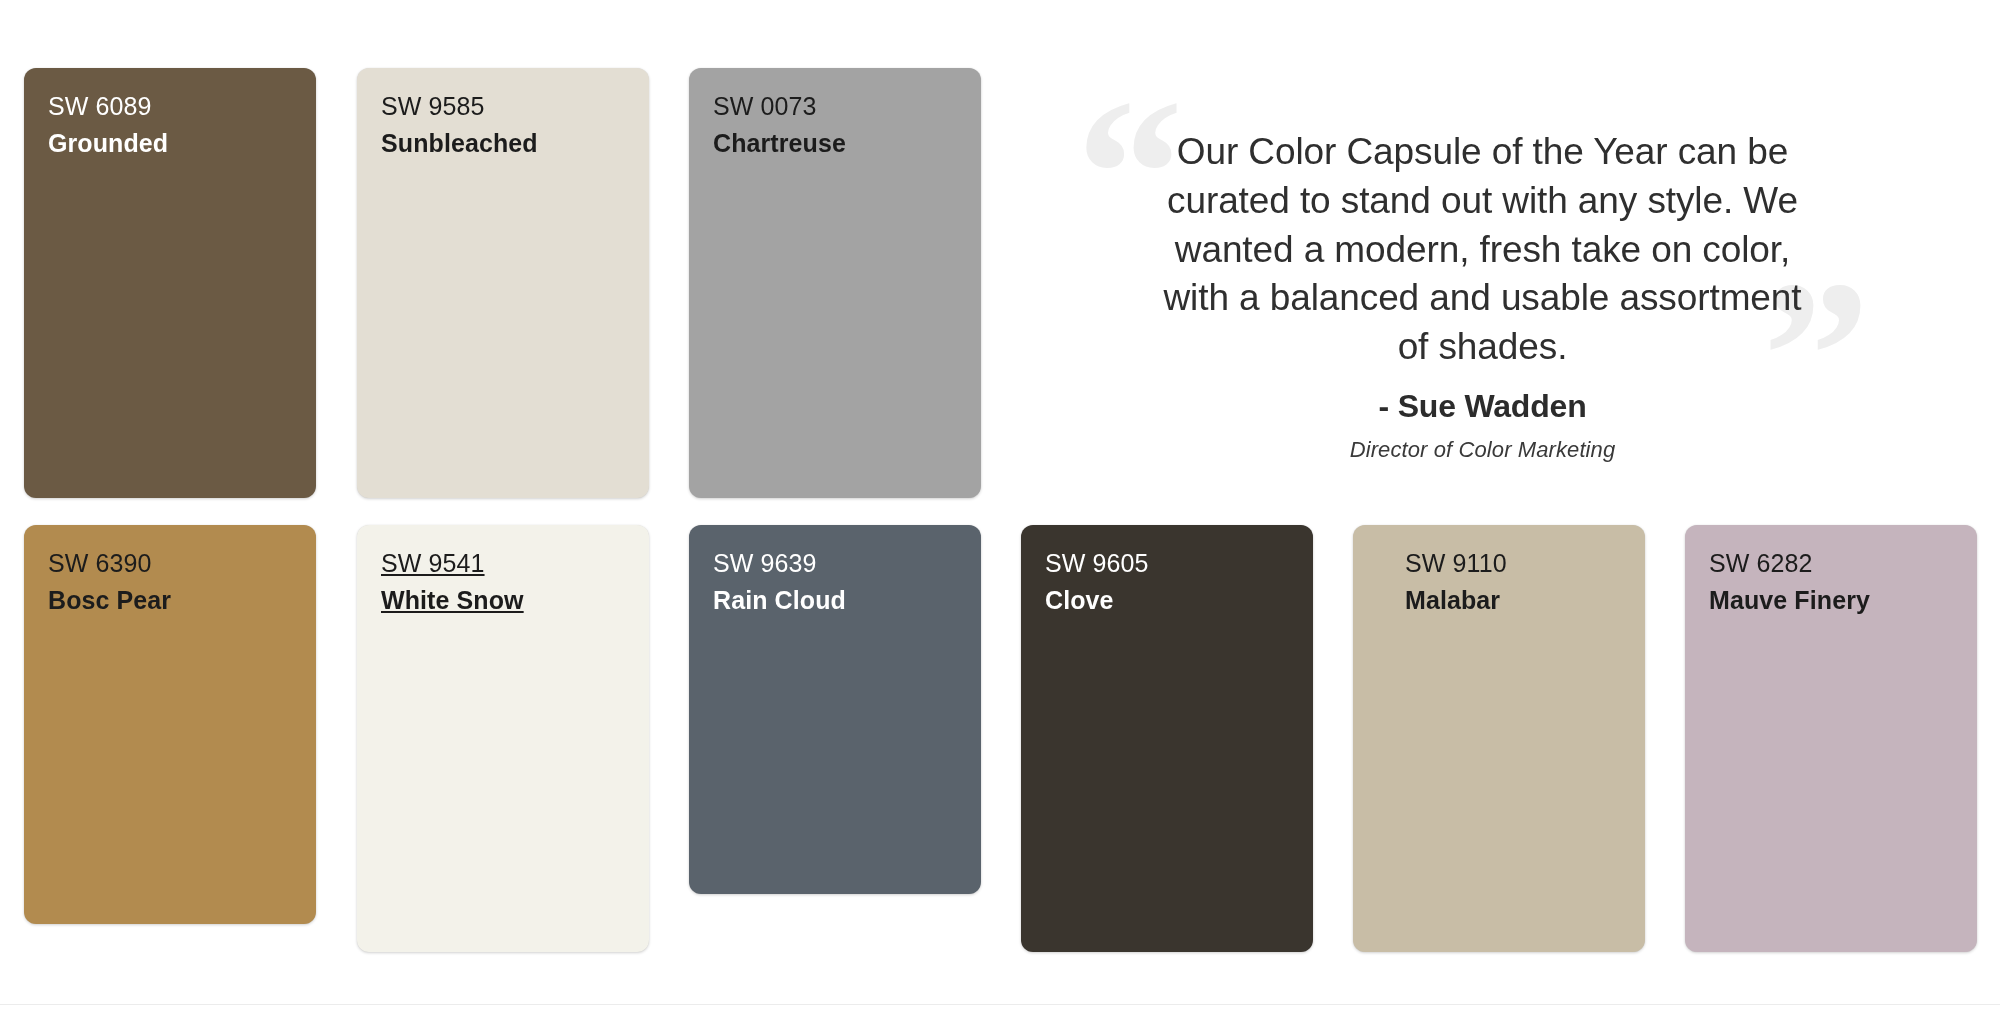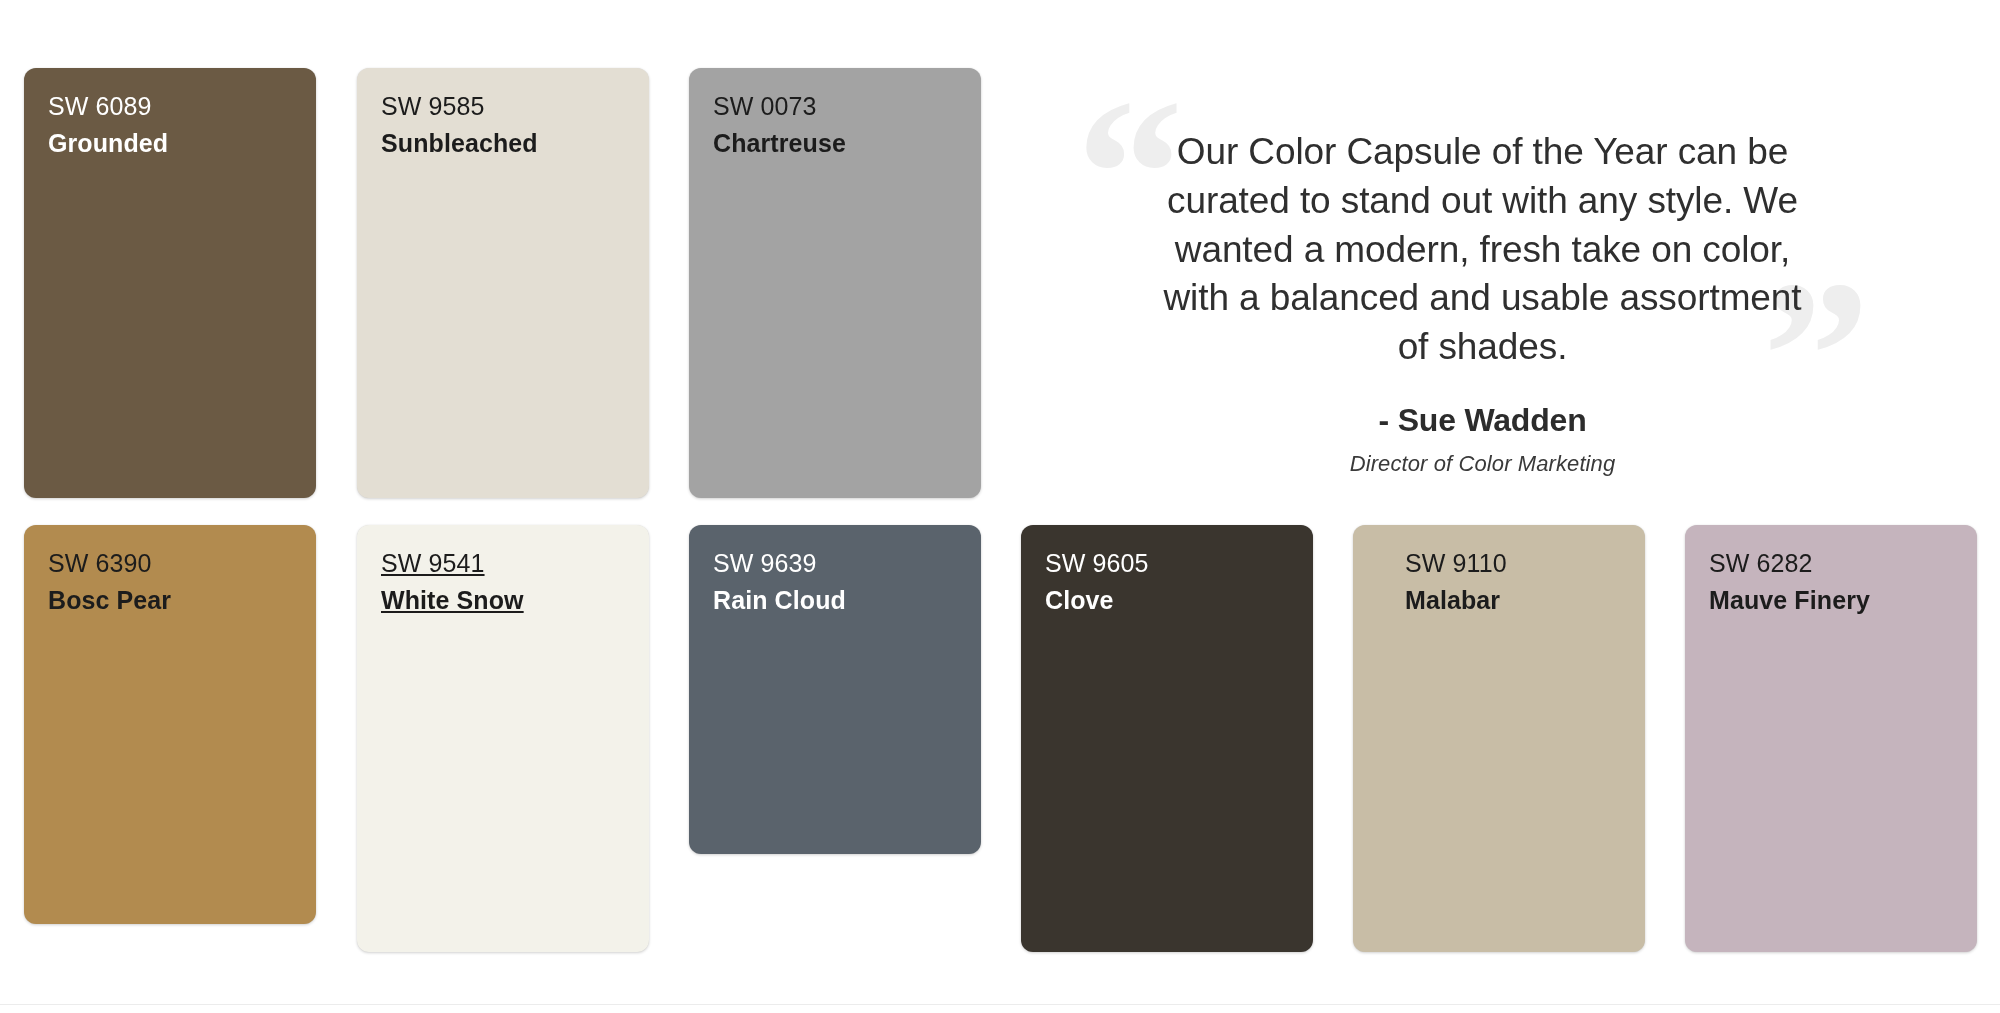--- a/index.html
+++ b/index.html
@@ -82,21 +82,21 @@
     line-height: 1.32;
     color: #2f2f2f;
     font-weight: 400;
     padding: 48px 60px 0 95px;
     letter-spacing: -0.1px;
   }
   #quote-attrib {
     position: relative;
     z-index: 2;
     text-align: center;
-    margin-top: 30px;
+    margin-top: 16px;
     padding-left: 95px;
     padding-right: 60px;
   }
   #quote-author {
     font-size: 32px;
     font-weight: 700;
     color: #2c2c2c;
     display: block;
     letter-spacing: -0.2px;
   }
@@ -148,21 +148,21 @@
           <span class="swatch-code">SW 6390</span>
           <span class="swatch-name">Bosc Pear</span>
         </div>
       </div>
       <div class="swatch" style="left: 357px; top: 525px; width: 292px; height: 427px; background: rgb(243, 242, 234); color: rgb(28, 28, 28); text-decoration: underline;">
         <div class="swatch-labels">
           <span class="swatch-code">SW 9541</span>
           <span class="swatch-name">White Snow</span>
         </div>
       </div>
-      <div class="swatch" style="left: 689px; top: 525px; width: 292px; height: 329px; background: rgb(90, 99, 108); color: rgb(255, 255, 255);">
+      <div class="swatch" style="left: 689px; top: 525px; width: 292px; height: 369px; background: rgb(90, 99, 108); color: rgb(255, 255, 255);">
         <div class="swatch-labels">
           <span class="swatch-code">SW 9639</span>
           <span class="swatch-name">Rain Cloud</span>
         </div>
       </div>
       <div class="swatch" style="left: 1021px; top: 525px; width: 292px; height: 427px; background: rgb(58, 53, 46); color: rgb(255, 255, 255);">
         <div class="swatch-labels">
           <span class="swatch-code">SW 9605</span>
           <span class="swatch-name">Clove</span>
         </div>

